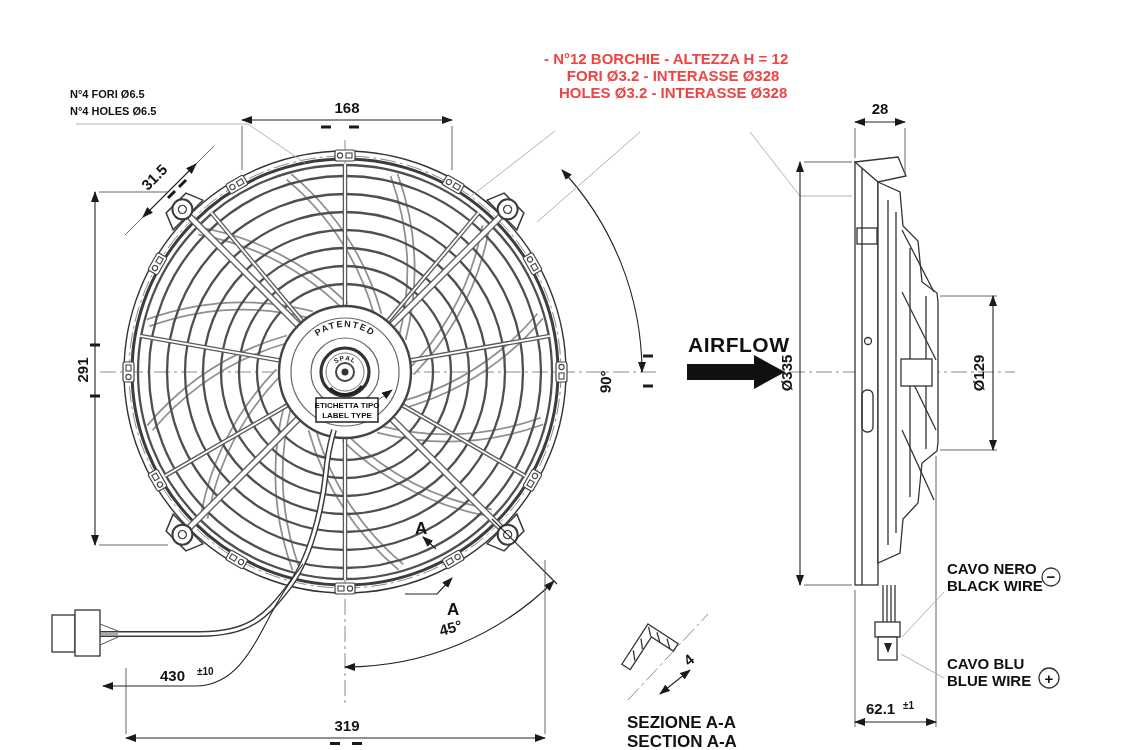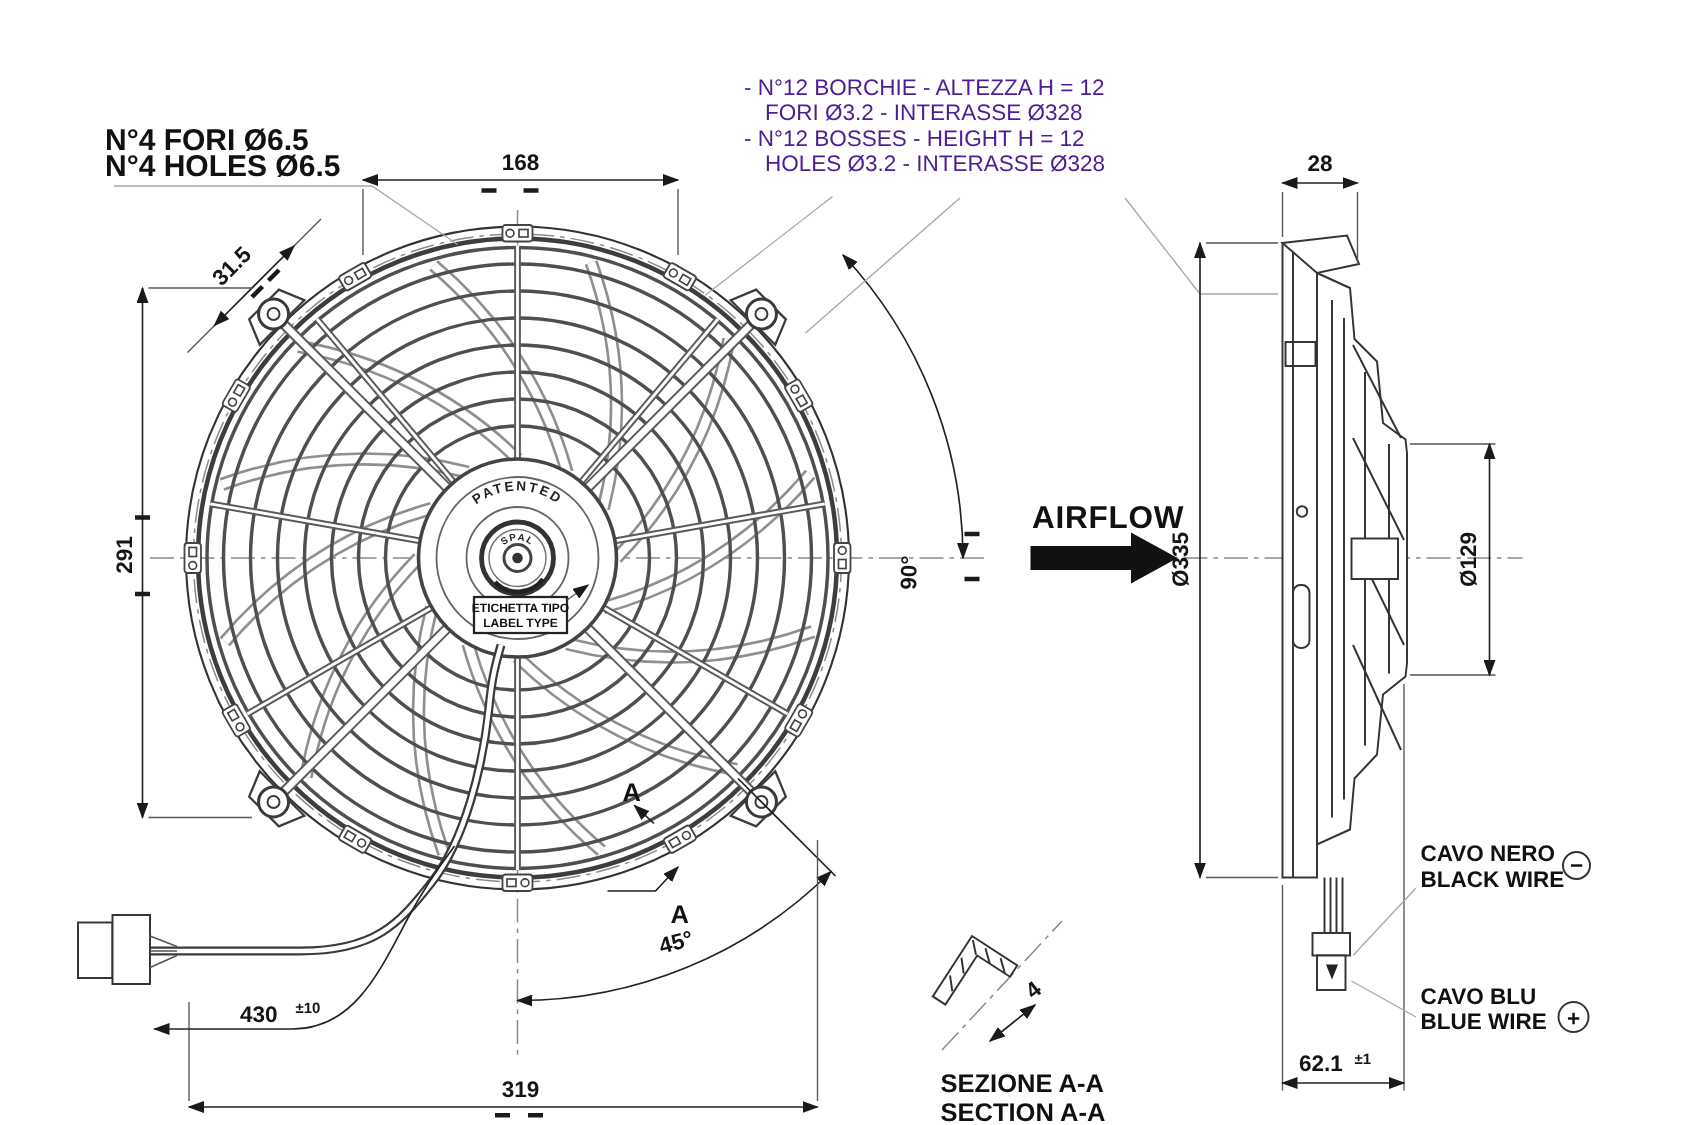--- a/index.html
+++ b/index.html
@@ -18,24 +18,24 @@
   text.dimT{font:700 10px "Liberation Sans",sans-serif;fill:#141414}
   text.secA{font:800 17px "Liberation Sans",sans-serif;fill:#111}
   text.sez{font:800 17px "Liberation Sans",sans-serif;fill:#111}
   text.cavo{font:800 15px "Liberation Sans",sans-serif;fill:#111}
   text.air{font:800 21px "Liberation Sans",sans-serif;fill:#111;letter-spacing:.5px}
   text.hubArc{font:700 9px "Liberation Sans",sans-serif;fill:#222;letter-spacing:1.5px}
   text.hubBrand{font:700 6.5px "Liberation Sans",sans-serif;fill:#222;letter-spacing:.8px}
   text.lblBox{font:700 8px "Liberation Sans",sans-serif;fill:#111}
   text.pol{font:700 15px "Liberation Sans",sans-serif;fill:#111}
   
-  .noteblock{position:absolute;left:496px;top:50px;font-weight:400;font-size:15px;
-    line-height:17px;color:#4c1d95;white-space:nowrap;}
-  .noteblock .ind{padding-left:14px;}
-  .holes-note{position:absolute;left:70px;top:86px;font-weight:800;font-size:20px;
+  .noteblock{position:absolute;left:544px;top:50px;font-weight:700;font-size:15px;
+    line-height:17px;color:#ef4444;white-space:nowrap;}
+  .noteblock .ind{padding-left:14px;text-align:center;}
+  .holes-note{position:absolute;left:70px;top:86px;font-weight:800;font-size:11px;
     line-height:17px;color:#111;white-space:nowrap;}
   
   .spal-wrap{position:absolute;left:860px;top:0;width:265px;height:120px;}
 </style>
 </head>
 <body>
 
 <div id="stage">
 
   <svg width="1125" height="750" viewBox="0 0 1125 750">
@@ -391,21 +391,20 @@
       <line class="dl" x1="660" y1="694" x2="690" y2="670" marker-start="url(#arr)" marker-end="url(#arr)"></line>
       <text class="dim" transform="translate(692,664) rotate(-38)" text-anchor="middle">4</text>
       <text class="sez" x="627" y="728">SEZIONE A-A</text>
       <text class="sez" x="627" y="747">SECTION A-A</text>
     </g>
   </svg>
 
   <div class="noteblock">
     <div>- N°12 BORCHIE - ALTEZZA H = 12</div>
     <div class="ind">FORI Ø3.2 - INTERASSE Ø328</div>
-    <div>- N°12 BOSSES - HEIGHT H = 12</div>
     <div class="ind">HOLES Ø3.2 - INTERASSE Ø328</div>
   </div>
 
   <div class="holes-note">
     <div>N°4 FORI Ø6.5</div>
     <div>N°4 HOLES Ø6.5</div>
   </div>
 
   <div class="spal-wrap">
     

